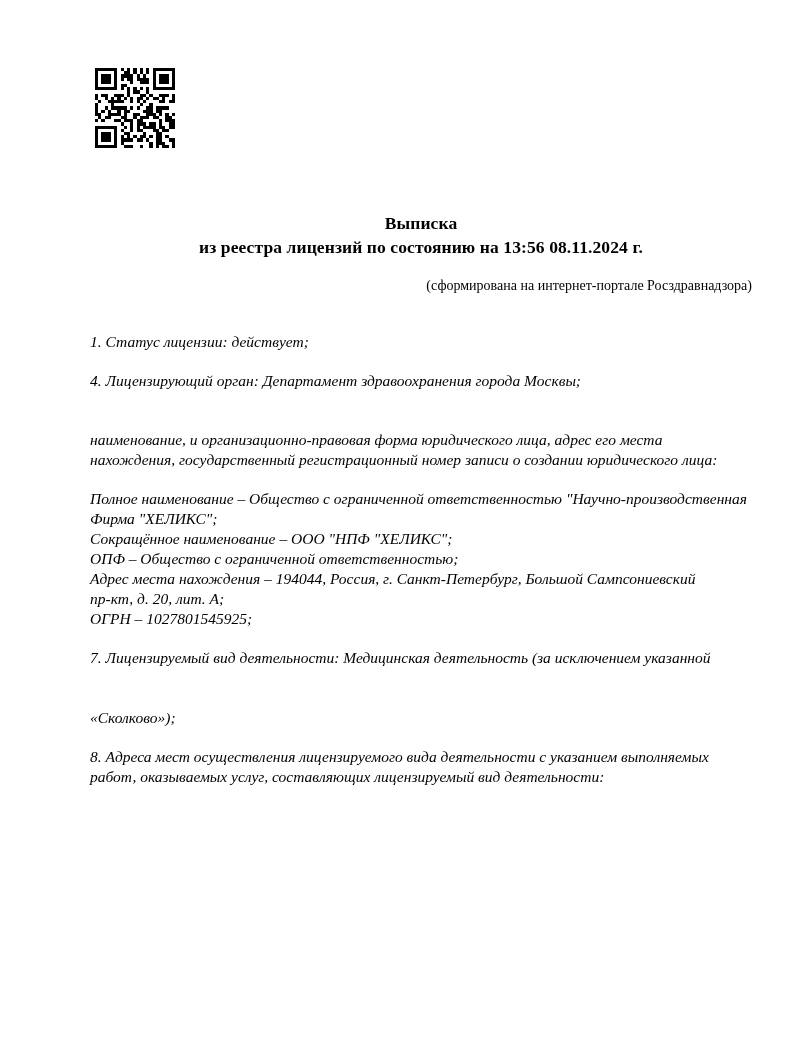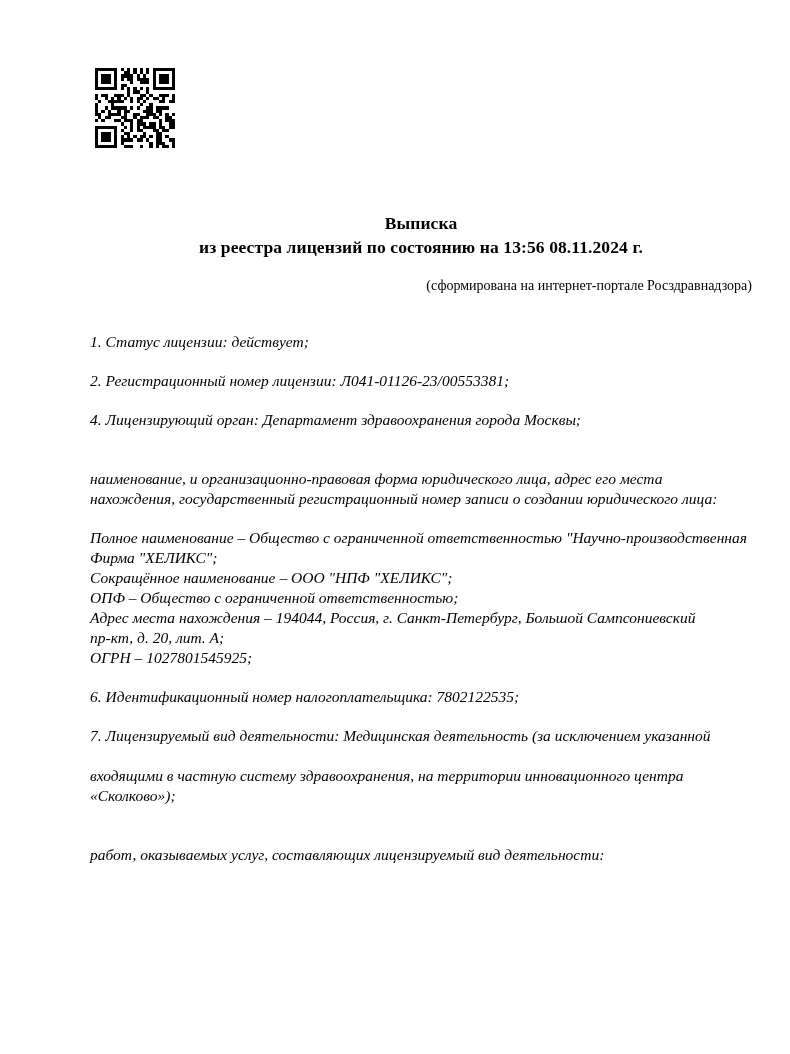--- a/index.html
+++ b/index.html
@@ -386,23 +386,21 @@
 
     <div class="title-block">
       <div>Выписка</div>
       <div>из реестра лицензий по состоянию на 13:56 08.11.2024 г.</div>
     </div>
 
     <div class="subtitle">(сформирована на интернет-портале Росздравнадзора)</div>
 
     <div class="doc-body" id="paragraphs">
         <p><span>1. Статус лицензии: действует;</span></p>
-        <p><span>2. Регистрационный номер лицензии: Л041-01126-23/00553381;</span></p>
         <p><span>4. Лицензирующий орган: Департамент здравоохранения города Москвы;</span></p>
         <p><br><span>наименование, и организационно-правовая форма юридического лица, адрес его места</span><br><span>нахождения, государственный регистрационный номер записи о создании юридического лица:</span></p>
         <p><span>Полное наименование – Общество с ограниченной ответственностью "Научно-производственная</span><br><span>Фирма "ХЕЛИКС";</span><br><span>Сокращённое наименование – ООО "НПФ "ХЕЛИКС";</span><br><span>ОПФ – Общество с ограниченной ответственностью;</span><br><span>Адрес места нахождения – 194044, Россия, г. Санкт-Петербург, Большой Сампсониевский</span><br><span>пр-кт, д. 20, лит. А;</span><br><span>ОГРН – 1027801545925;</span></p>
-        <p><span>6. Идентификационный номер налогоплательщика: 7802122535;</span></p>
-        <p><span>7. Лицензируемый вид деятельности: Медицинская деятельность (за исключением указанной</span><br><br><span>входящими в частную систему здравоохранения, на территории инновационного центра</span><br><span>«Сколково»);</span></p>
-        <p><br><span>работ, оказываемых услуг, составляющих лицензируемый вид деятельности:</span></p>
+        <p><span>7. Лицензируемый вид деятельности: Медицинская деятельность (за исключением указанной</span><br><br><br><span>«Сколково»);</span></p>
+        <p><span>8. Адреса мест осуществления лицензируемого вида деятельности с указанием выполняемых</span><br><span>работ, оказываемых услуг, составляющих лицензируемый вид деятельности:</span></p>
       </div>
 
   </div>
 </div>
 
 </body></html>

